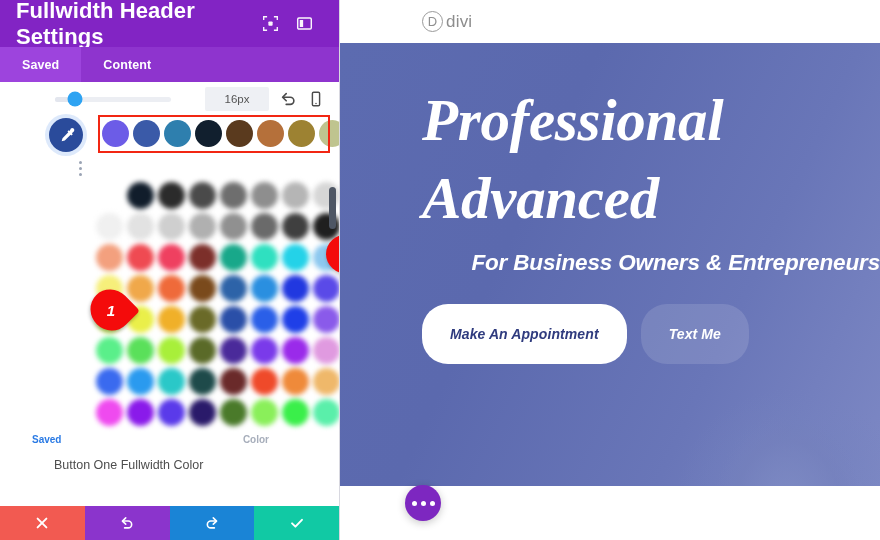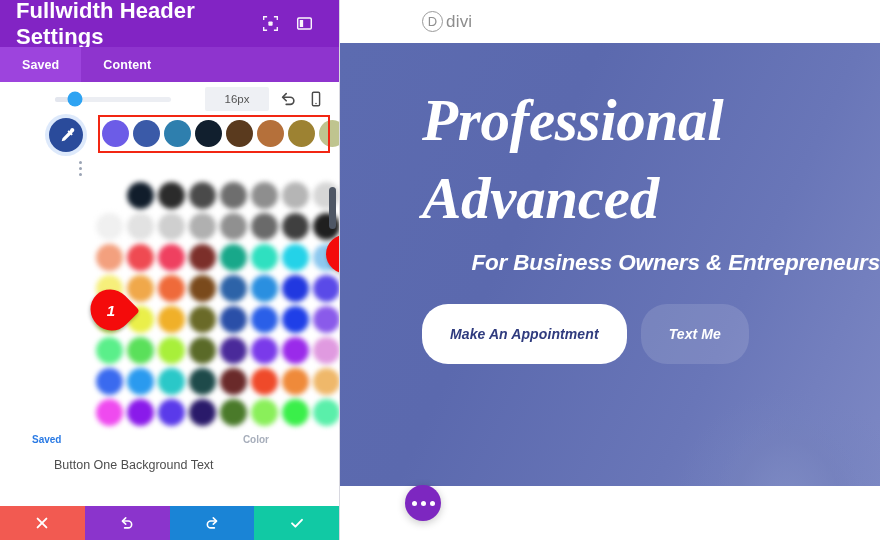--- a/index.html
+++ b/index.html
@@ -357,21 +357,21 @@
               <div class="gc" style="background: rgb(90, 239, 170);"></div>
             </div>
         </div>
 
         <div class="saved-row">
           <div class="link-saved">Saved</div>
           <div class="link-recent">Color</div>
         </div>
       </div>
 
-      <div class="bg-label">Button One Background Text</div>
+      <div class="bg-label">Button One Fullwidth Color</div>
 
       <div class="pscroll">
         <div class="pthumb"></div>
       </div>
 
       <div class="badge" id="badge-2">
         <div class="blob"></div>
           <span>2</span>
       </div>
       <div class="badge" id="badge-1">

